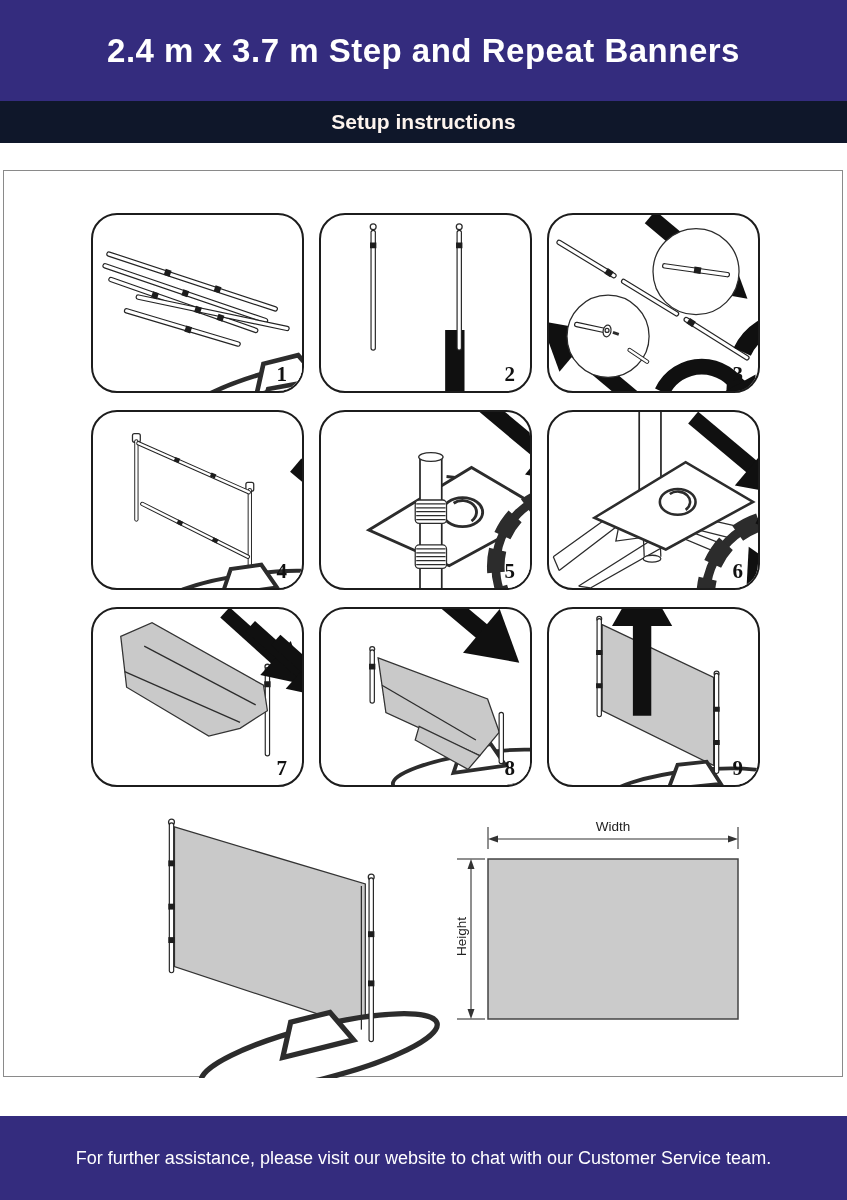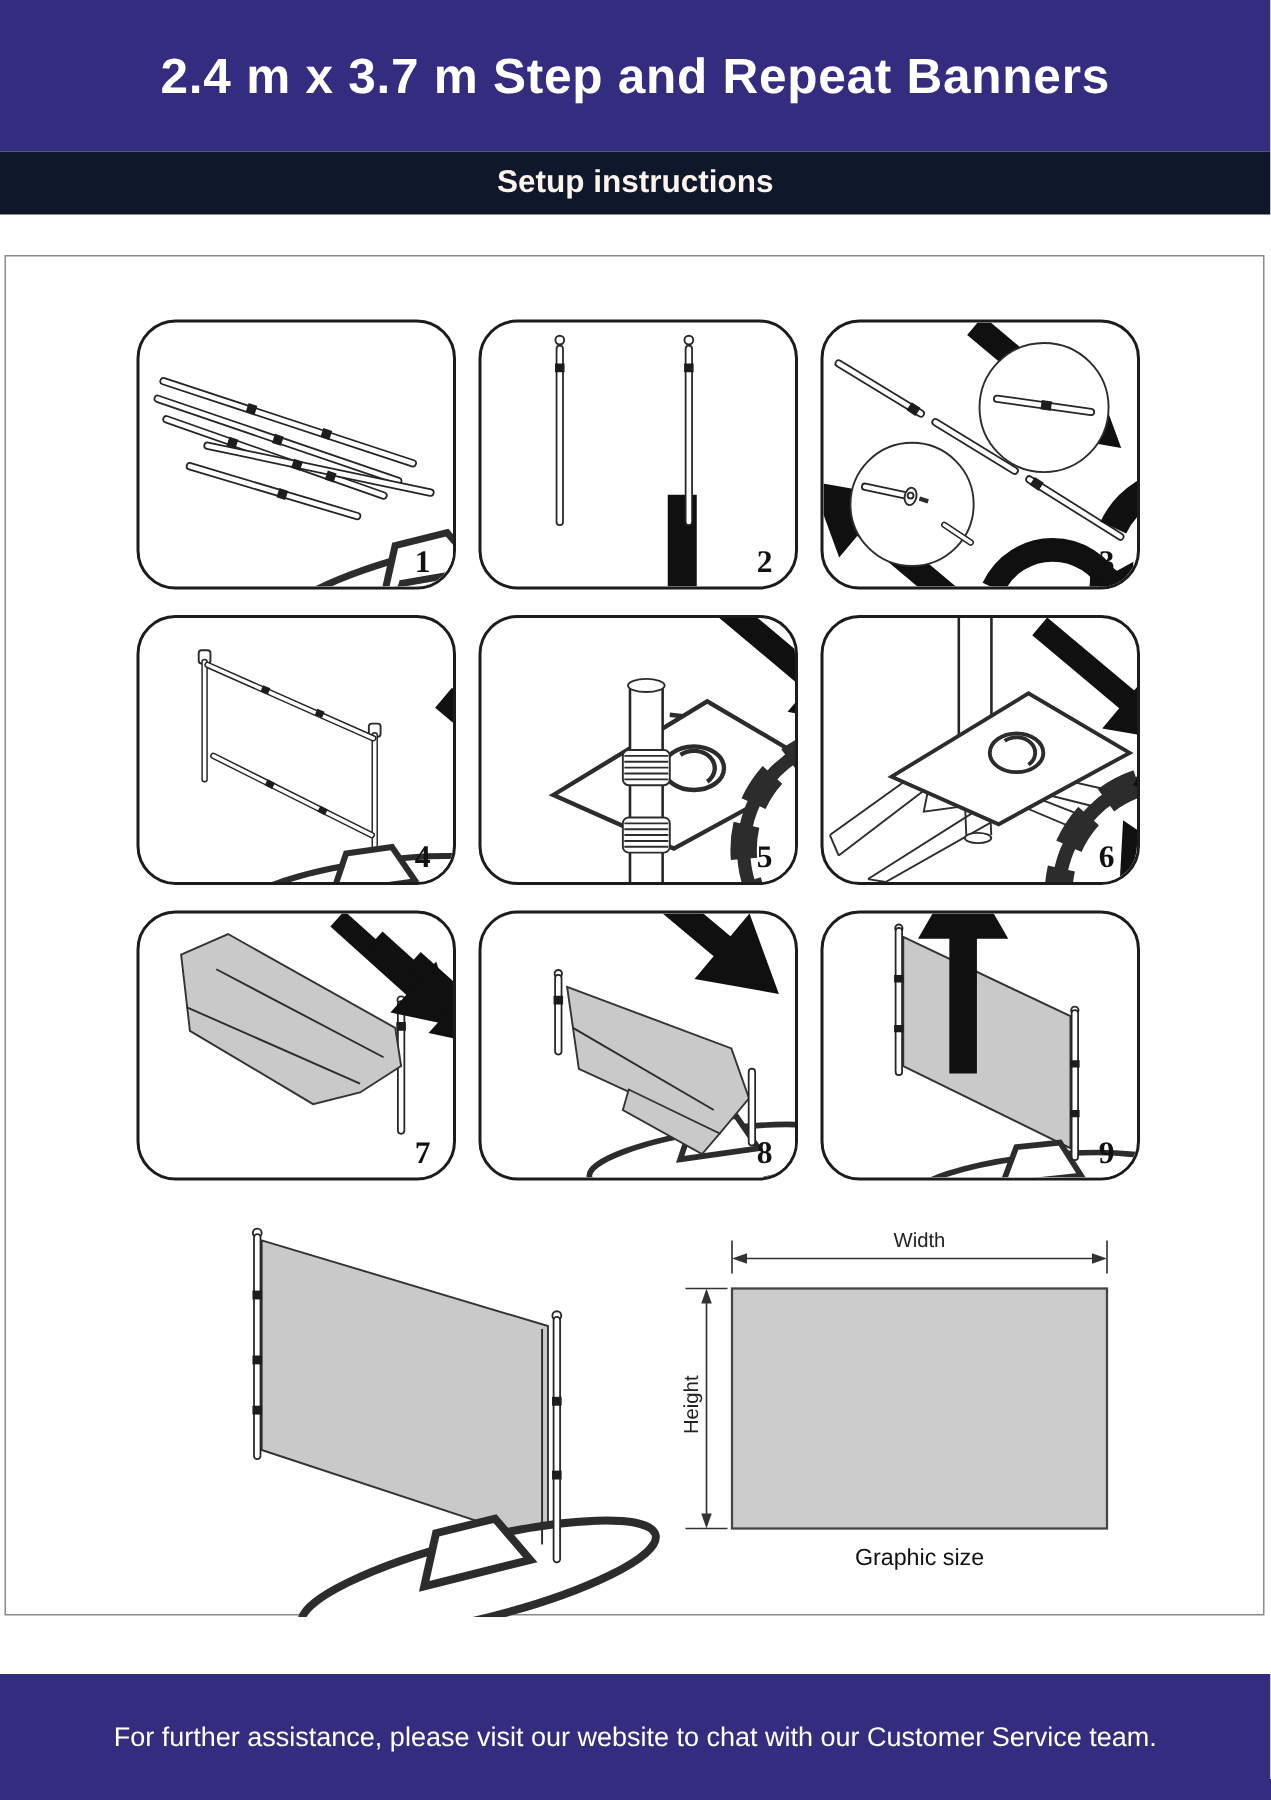--- a/index.html
+++ b/index.html
@@ -379,20 +379,19 @@
       <g stroke="#333" stroke-width="1.1">
         <line x1="6" y1="38" x2="34" y2="38"></line>
         <line x1="6" y1="198" x2="34" y2="198"></line>
         <line x1="20" y1="41" x2="20" y2="195"></line>
       </g>
       <polygon points="20,38 16.5,48 23.5,48" fill="#333"></polygon>
       <polygon points="20,198 16.5,188 23.5,188" fill="#333"></polygon>
     </svg>
     <div class="dim-width-label">Width</div>
     <div class="dim-height-label">Height</div>
-    <div class="size-caption">Graphic size</div>
   </div>
 
 </div>
 
 <div class="footer">
   <div class="ftxt">For further assistance, please visit our website  to chat with our Customer Service team.</div>
 </div>
 
 </body></html>

